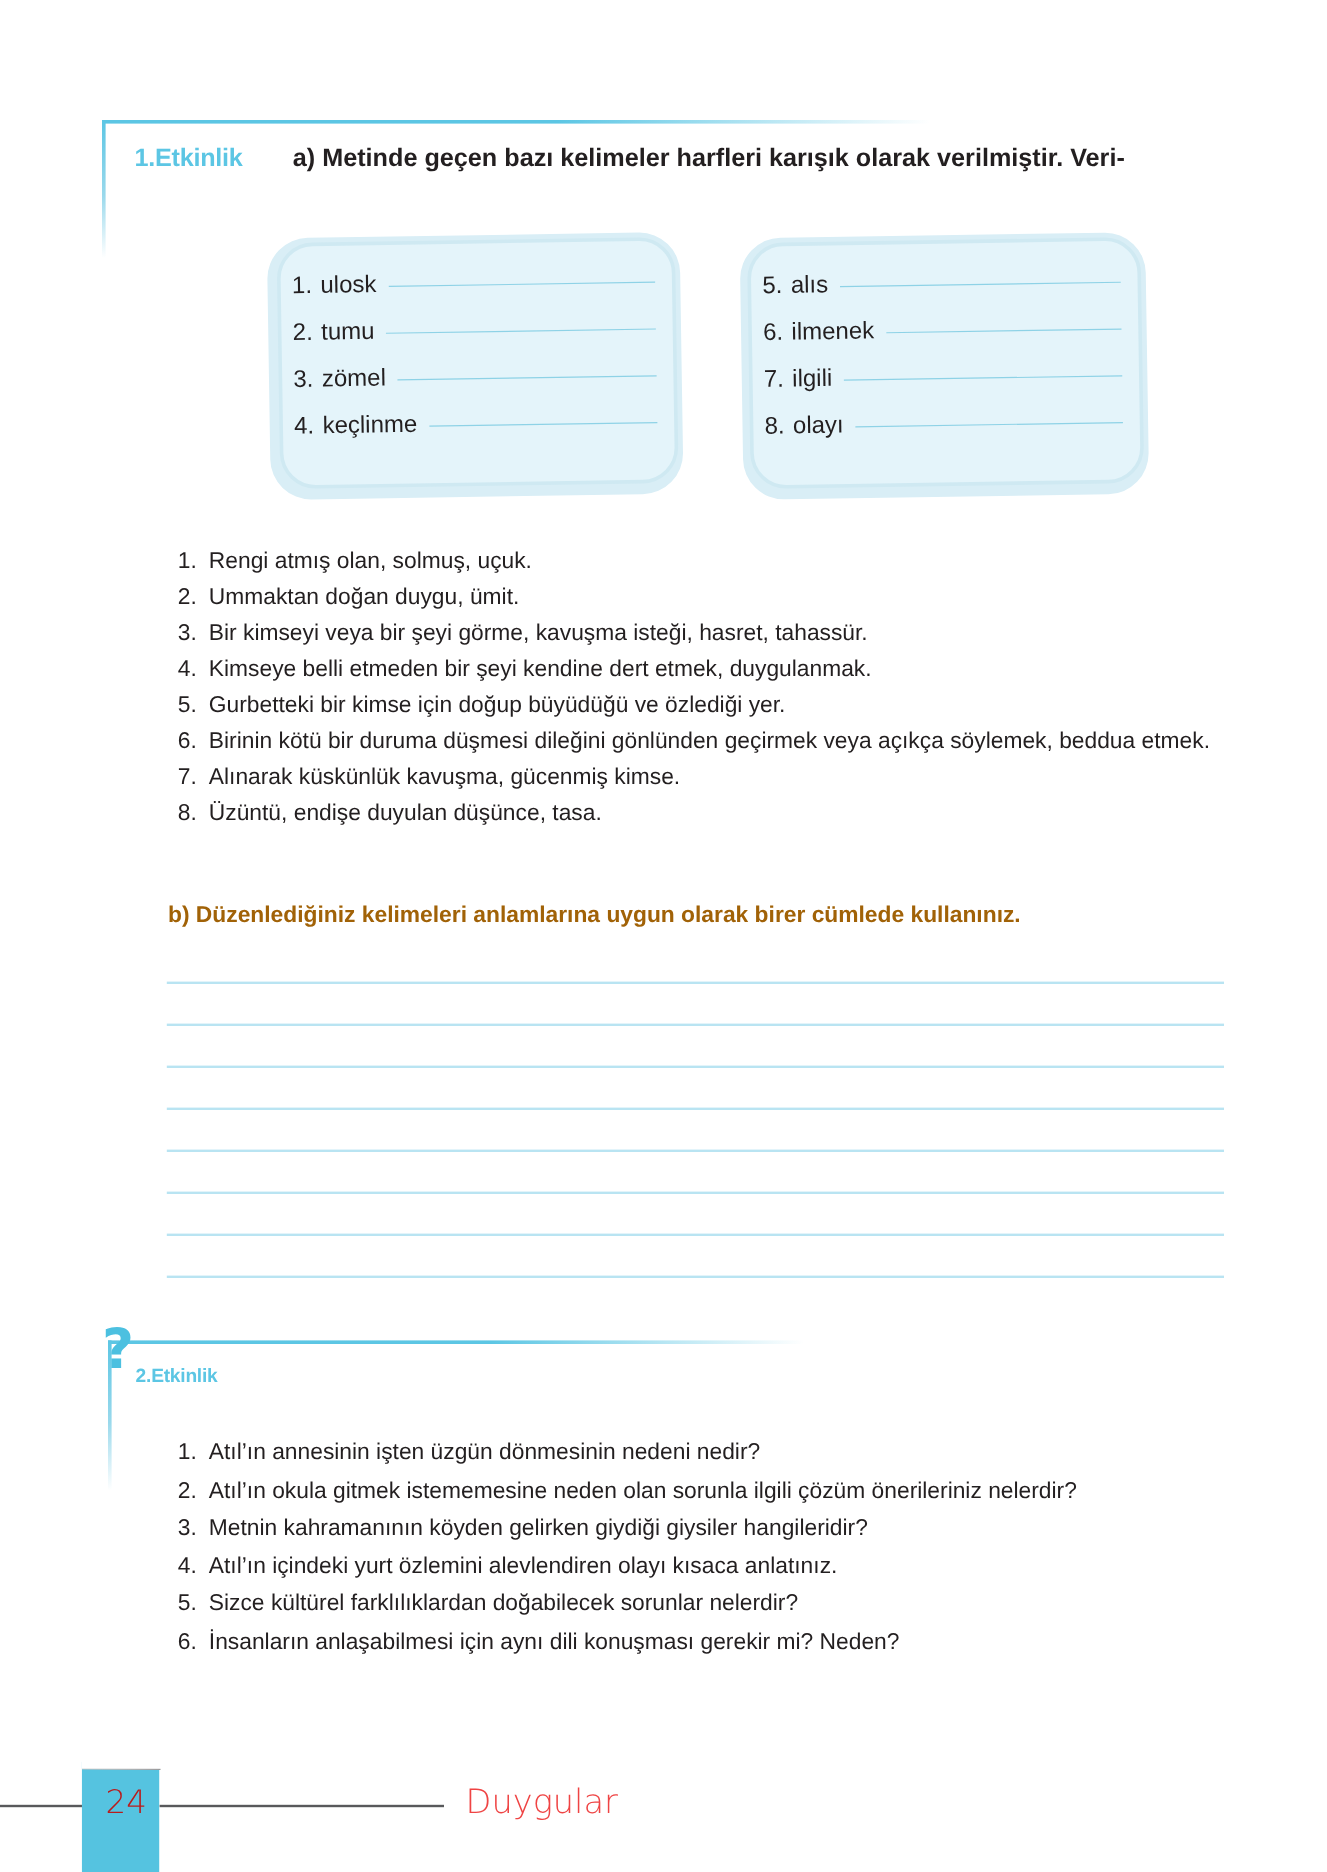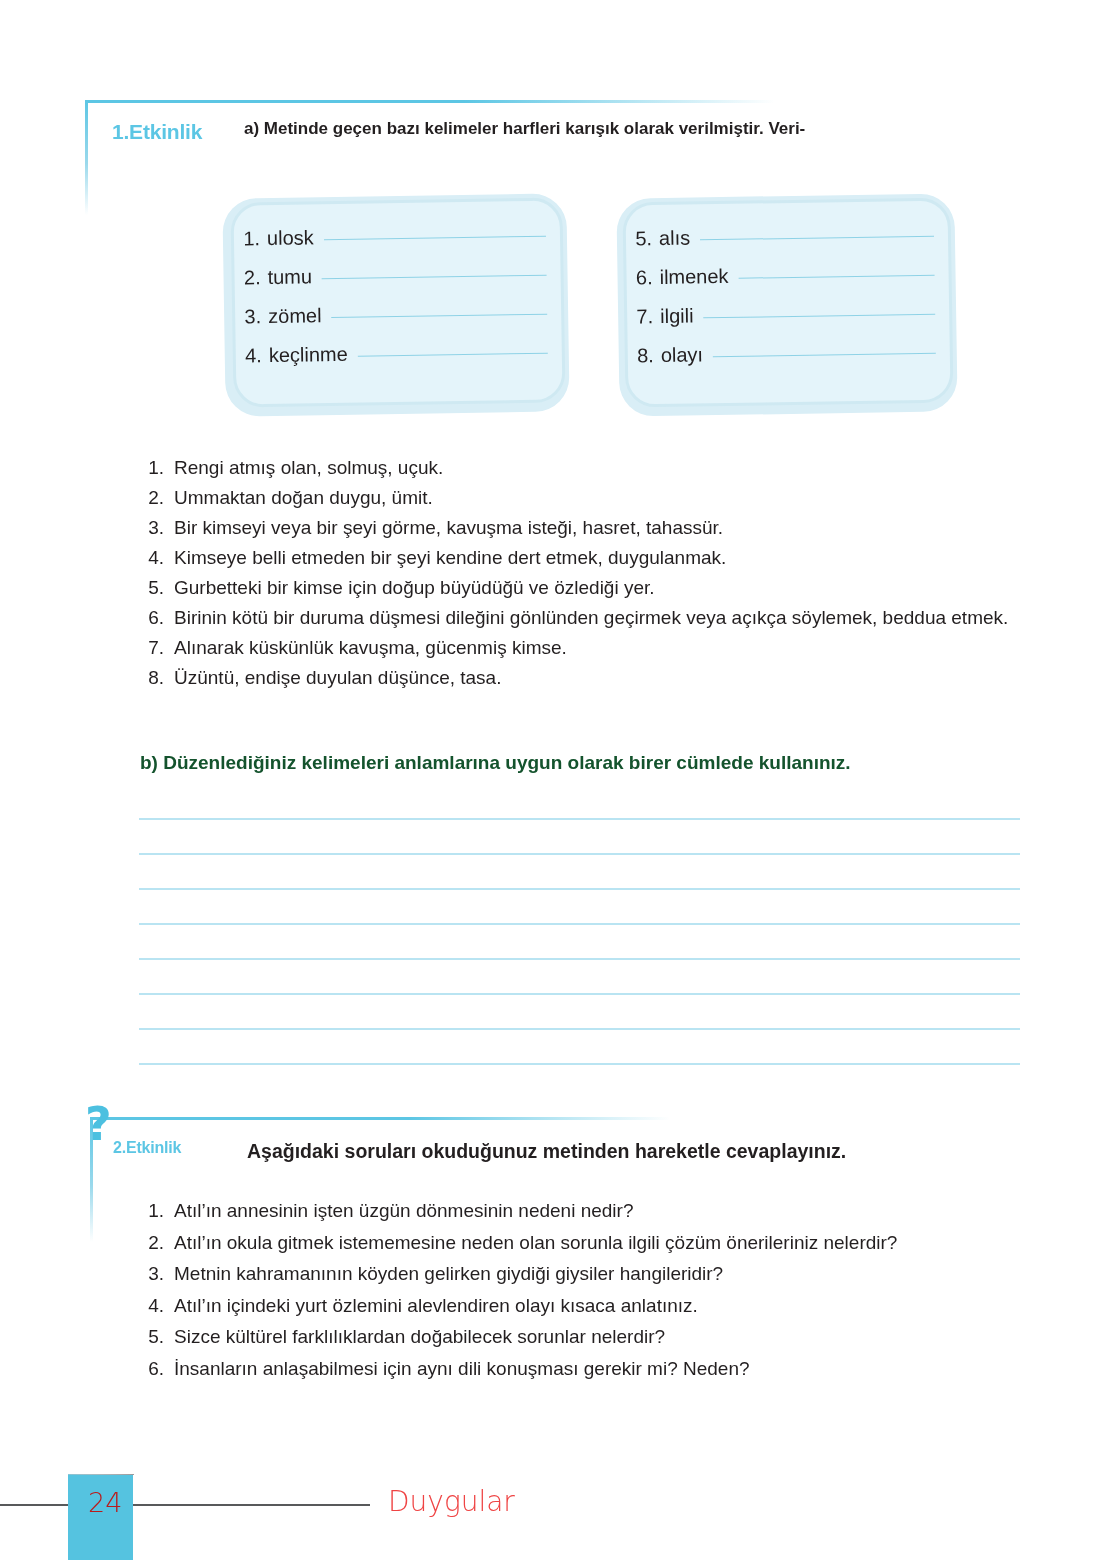--- a/index.html
+++ b/index.html
@@ -134,21 +134,21 @@
   }
   .numlist .li .t {
     flex: 1 1 auto;
   }
 
   
   .subheading {
     position: absolute;
     font-weight: bold;
     font-size: 19px;
-    color: #14532d;
+    color: #a16207;
     white-space: nowrap;
   }
 
   
   .writing-lines {
     position: absolute;
   }
   .wline-rule {
     position: absolute;
     left: 0;
@@ -197,21 +197,21 @@
 
 <div class="page">
 
   <div class="activity-bracket" style="left:85px; top:100px; width:690px; height:115px;">
     <div class="bracket-top" style="width:690px;"></div>
     <div class="bracket-left" style="height:115px;"></div>
   </div>
 
   <div class="etkinlik-label" style="left:112px; top:120px; font-size:21px;">1.Etkinlik</div>
 
-  <div class="etkinlik-heading" style="left:244px; top:118px; width:790px; font-size:17px;">
+  <div class="etkinlik-heading" style="left:244px; top:118px; width:790px; font-size:21px;">
     <div>a) Metinde geçen bazı kelimeler harfleri karışık olarak verilmiştir. Veri-</div>
   </div>
 
   <div class="wordbox-outer" style="left:224px; top:196px; width:344px; height:218px; transform:rotate(-0.9deg);"></div>
   <div class="wordbox-inner" style="left:232px; top:200px; width:332px; height:205px; transform:rotate(-0.9deg);">
     <div class="wordbox-rows">
       <div class="word-row">
         <span class="wnum">1.</span>
         <span class="wtext">ulosk</span>
         <span class="wline"></span>
@@ -310,21 +310,20 @@
 
   <div class="activity-bracket" style="left:90px; top:1117px; width:580px; height:125px;">
     <div class="bracket-top" style="width:580px;"></div>
     <div class="bracket-left" style="height:125px;"></div>
   </div>
 
   <div class="qmark" style="left:85px; top:1101px; font-size:46px;">?</div>
 
   <div class="etkinlik-label" style="left:113px; top:1139px; font-size:16px;">2.Etkinlik</div>
 
-  <div class="etkinlik-heading" style="left:247px; top:1139px; font-size:19.5px; white-space:nowrap;">Aşağıdaki soruları okuduğunuz metinden hareketle cevaplayınız.</div>
 
   <div class="numlist" style="left:140px; top:1197px; width:880px; line-height:1.50;">
     <div class="li">
       <span class="n">1.</span>
       <span class="t">Atıl’ın annesinin işten üzgün dönmesinin nedeni nedir?</span>
     </div>
     <div class="li">
       <span class="n">2.</span>
       <span class="t">Atıl’ın okula gitmek istememesine neden olan sorunla ilgili çözüm önerileriniz nelerdir?</span>
     </div>

